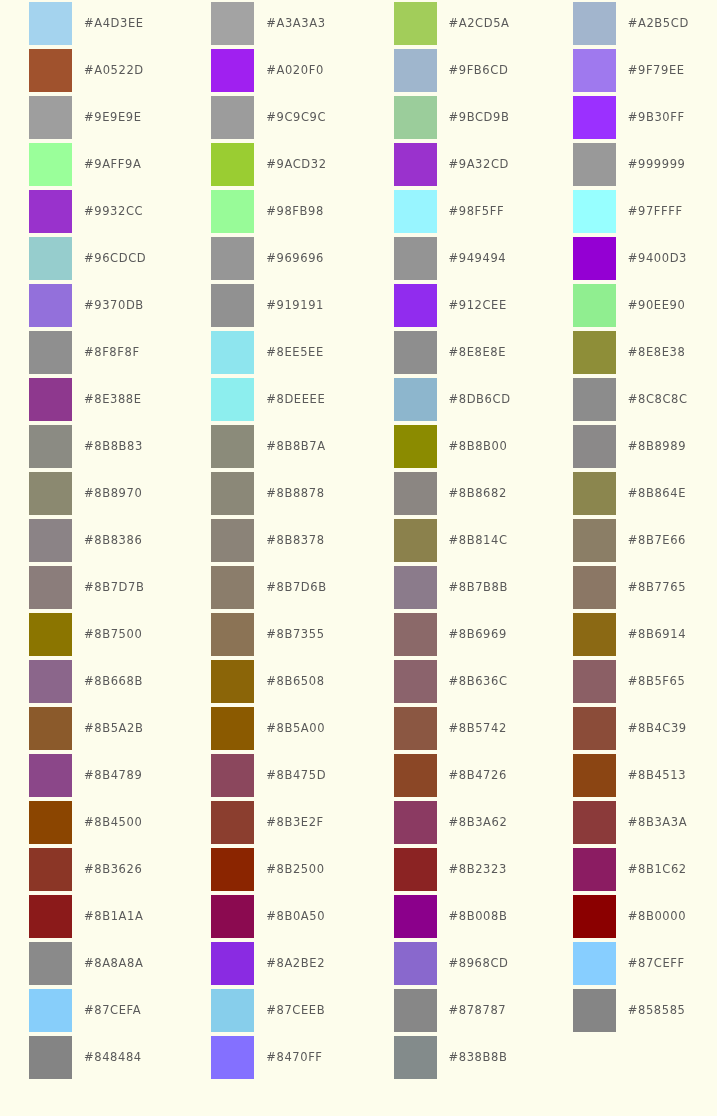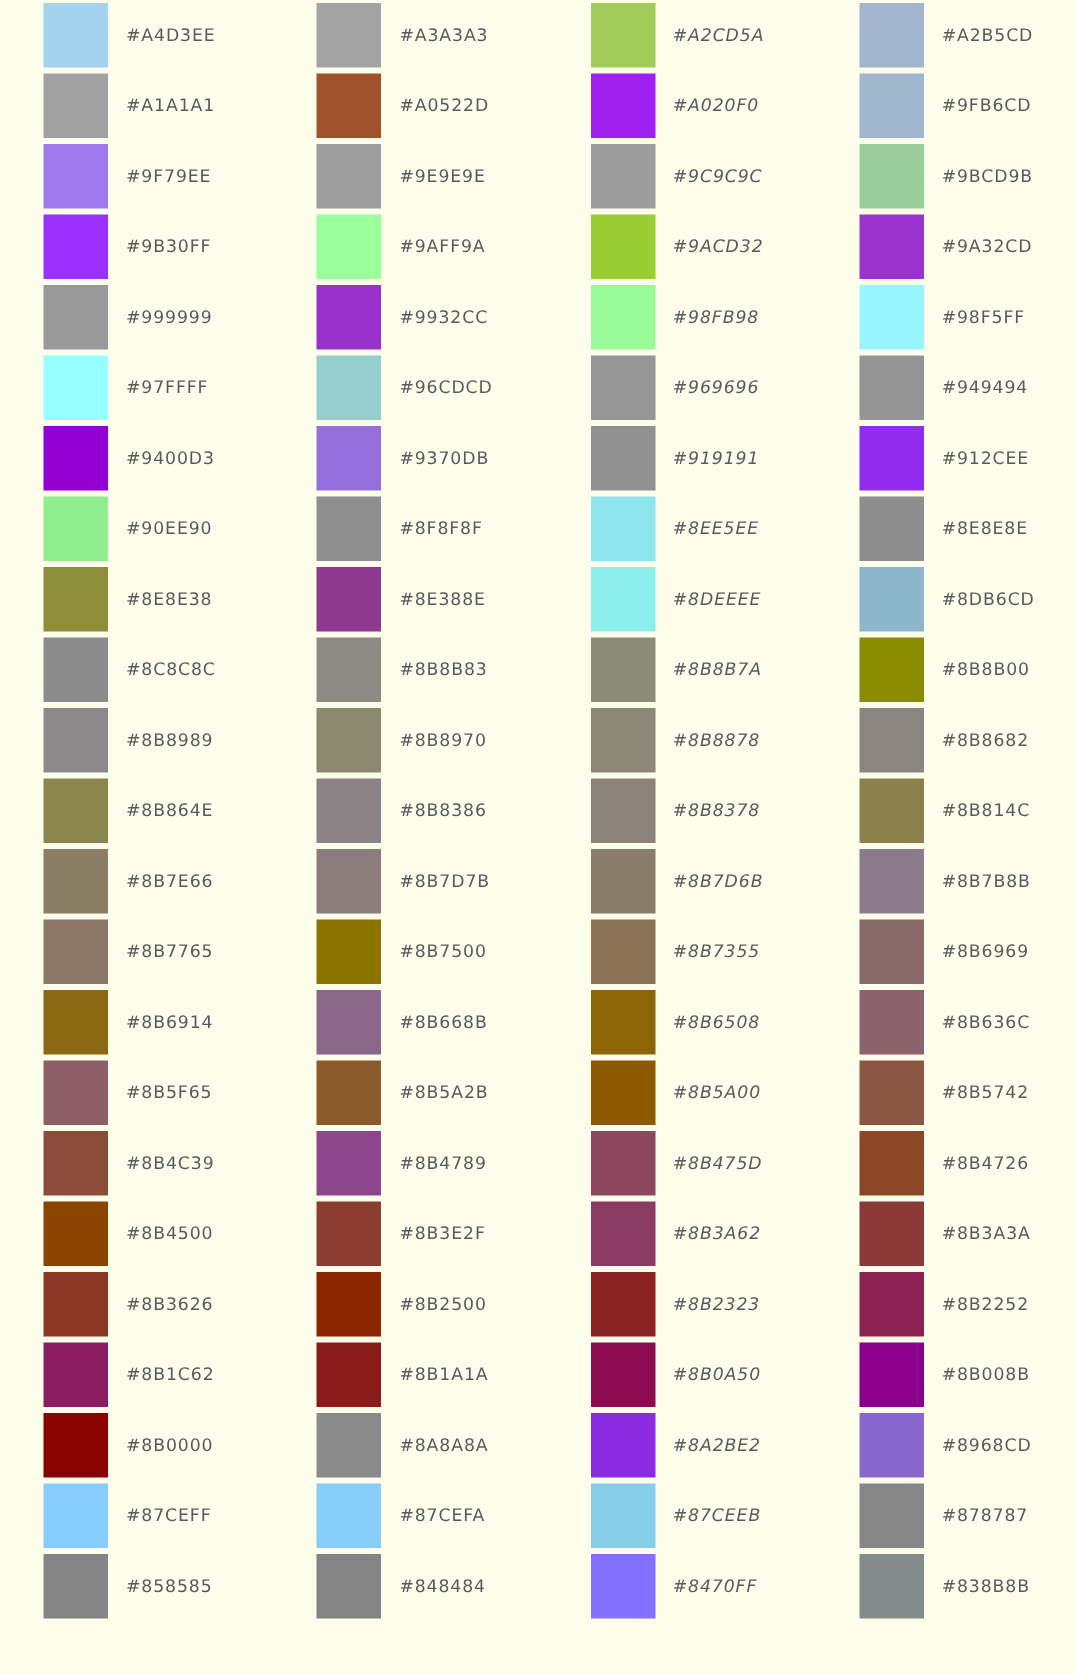--- a/index.html
+++ b/index.html
@@ -22,21 +22,21 @@
     box-sizing: border-box;
     padding-top: 2px;
   }
   .swatch-cell {
     display: flex;
     align-items: flex-start;
     box-sizing: border-box;
   }
   .swatch-cell:nth-child(4n+1) { padding-left: 29px; }
   .swatch-cell:nth-child(4n+2) { padding-left: 32px; text-align: right; }
-  .swatch-cell:nth-child(4n+3) { padding-left: 35px; font-style: italic; }
+  .swatch-cell:nth-child(4n+3) { padding-left: 35px; }
   .swatch-cell:nth-child(4n+0) { padding-left: 35px; }
   .swatch-chip {
     width: 43px;
     height: 43px;
     flex: 0 0 43px;
   }
   .swatch-label {
     margin-left: 12px;
     font-family: "DejaVu Sans", sans-serif;
     font-size: 11.5px;
@@ -60,24 +60,20 @@
     </div>
     <div class="swatch-cell">
       <div class="swatch-chip" title="#A2CD5A" style="background: rgb(162, 205, 90);"></div>
       <div class="swatch-label">#A2CD5A</div>
     </div>
     <div class="swatch-cell">
       <div class="swatch-chip" title="#A2B5CD" style="background: rgb(162, 181, 205);"></div>
       <div class="swatch-label">#A2B5CD</div>
     </div>
     <div class="swatch-cell">
-      <div class="swatch-chip" title="#A1A1A1" style="background: rgb(161, 161, 161);"></div>
-      <div class="swatch-label">#A1A1A1</div>
-    </div>
-    <div class="swatch-cell">
       <div class="swatch-chip" title="#A0522D" style="background: rgb(160, 82, 45);"></div>
       <div class="swatch-label">#A0522D</div>
     </div>
     <div class="swatch-cell">
       <div class="swatch-chip" title="#A020F0" style="background: rgb(160, 32, 240);"></div>
       <div class="swatch-label">#A020F0</div>
     </div>
     <div class="swatch-cell">
       <div class="swatch-chip" title="#9FB6CD" style="background: rgb(159, 182, 205);"></div>
       <div class="swatch-label">#9FB6CD</div>
@@ -316,20 +312,24 @@
     </div>
     <div class="swatch-cell">
       <div class="swatch-chip" title="#8B475D" style="background: rgb(139, 71, 93);"></div>
       <div class="swatch-label">#8B475D</div>
     </div>
     <div class="swatch-cell">
       <div class="swatch-chip" title="#8B4726" style="background: rgb(139, 71, 38);"></div>
       <div class="swatch-label">#8B4726</div>
     </div>
     <div class="swatch-cell">
+      <div class="swatch-chip" title="#8B4513" style="background: rgb(139, 69, 19);"></div>
+      <div class="swatch-label">#8B4513</div>
+    </div>
+    <div class="swatch-cell">
       <div class="swatch-chip" title="#8B4500" style="background: rgb(139, 69, 0);"></div>
       <div class="swatch-label">#8B4500</div>
     </div>
     <div class="swatch-cell">
       <div class="swatch-chip" title="#8B3E2F" style="background: rgb(139, 62, 47);"></div>
       <div class="swatch-label">#8B3E2F</div>
     </div>
     <div class="swatch-cell">
       <div class="swatch-chip" title="#8B3A62" style="background: rgb(139, 58, 98);"></div>
       <div class="swatch-label">#8B3A62</div>
@@ -342,24 +342,20 @@
       <div class="swatch-chip" title="#8B3626" style="background: rgb(139, 54, 38);"></div>
       <div class="swatch-label">#8B3626</div>
     </div>
     <div class="swatch-cell">
       <div class="swatch-chip" title="#8B2500" style="background: rgb(139, 37, 0);"></div>
       <div class="swatch-label">#8B2500</div>
     </div>
     <div class="swatch-cell">
       <div class="swatch-chip" title="#8B2323" style="background: rgb(139, 35, 35);"></div>
       <div class="swatch-label">#8B2323</div>
-    </div>
-    <div class="swatch-cell">
-      <div class="swatch-chip" title="#8B2252" style="background: rgb(139, 34, 82);"></div>
-      <div class="swatch-label">#8B2252</div>
     </div>
     <div class="swatch-cell">
       <div class="swatch-chip" title="#8B1C62" style="background: rgb(139, 28, 98);"></div>
       <div class="swatch-label">#8B1C62</div>
     </div>
     <div class="swatch-cell">
       <div class="swatch-chip" title="#8B1A1A" style="background: rgb(139, 26, 26);"></div>
       <div class="swatch-label">#8B1A1A</div>
     </div>
     <div class="swatch-cell">

